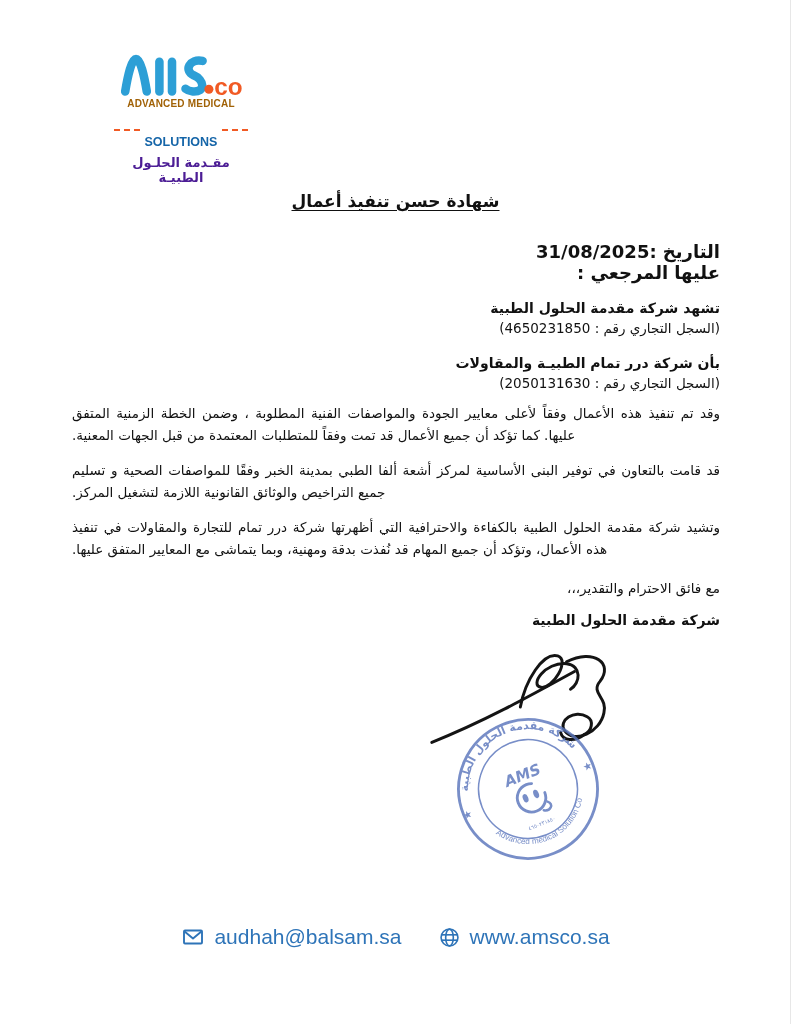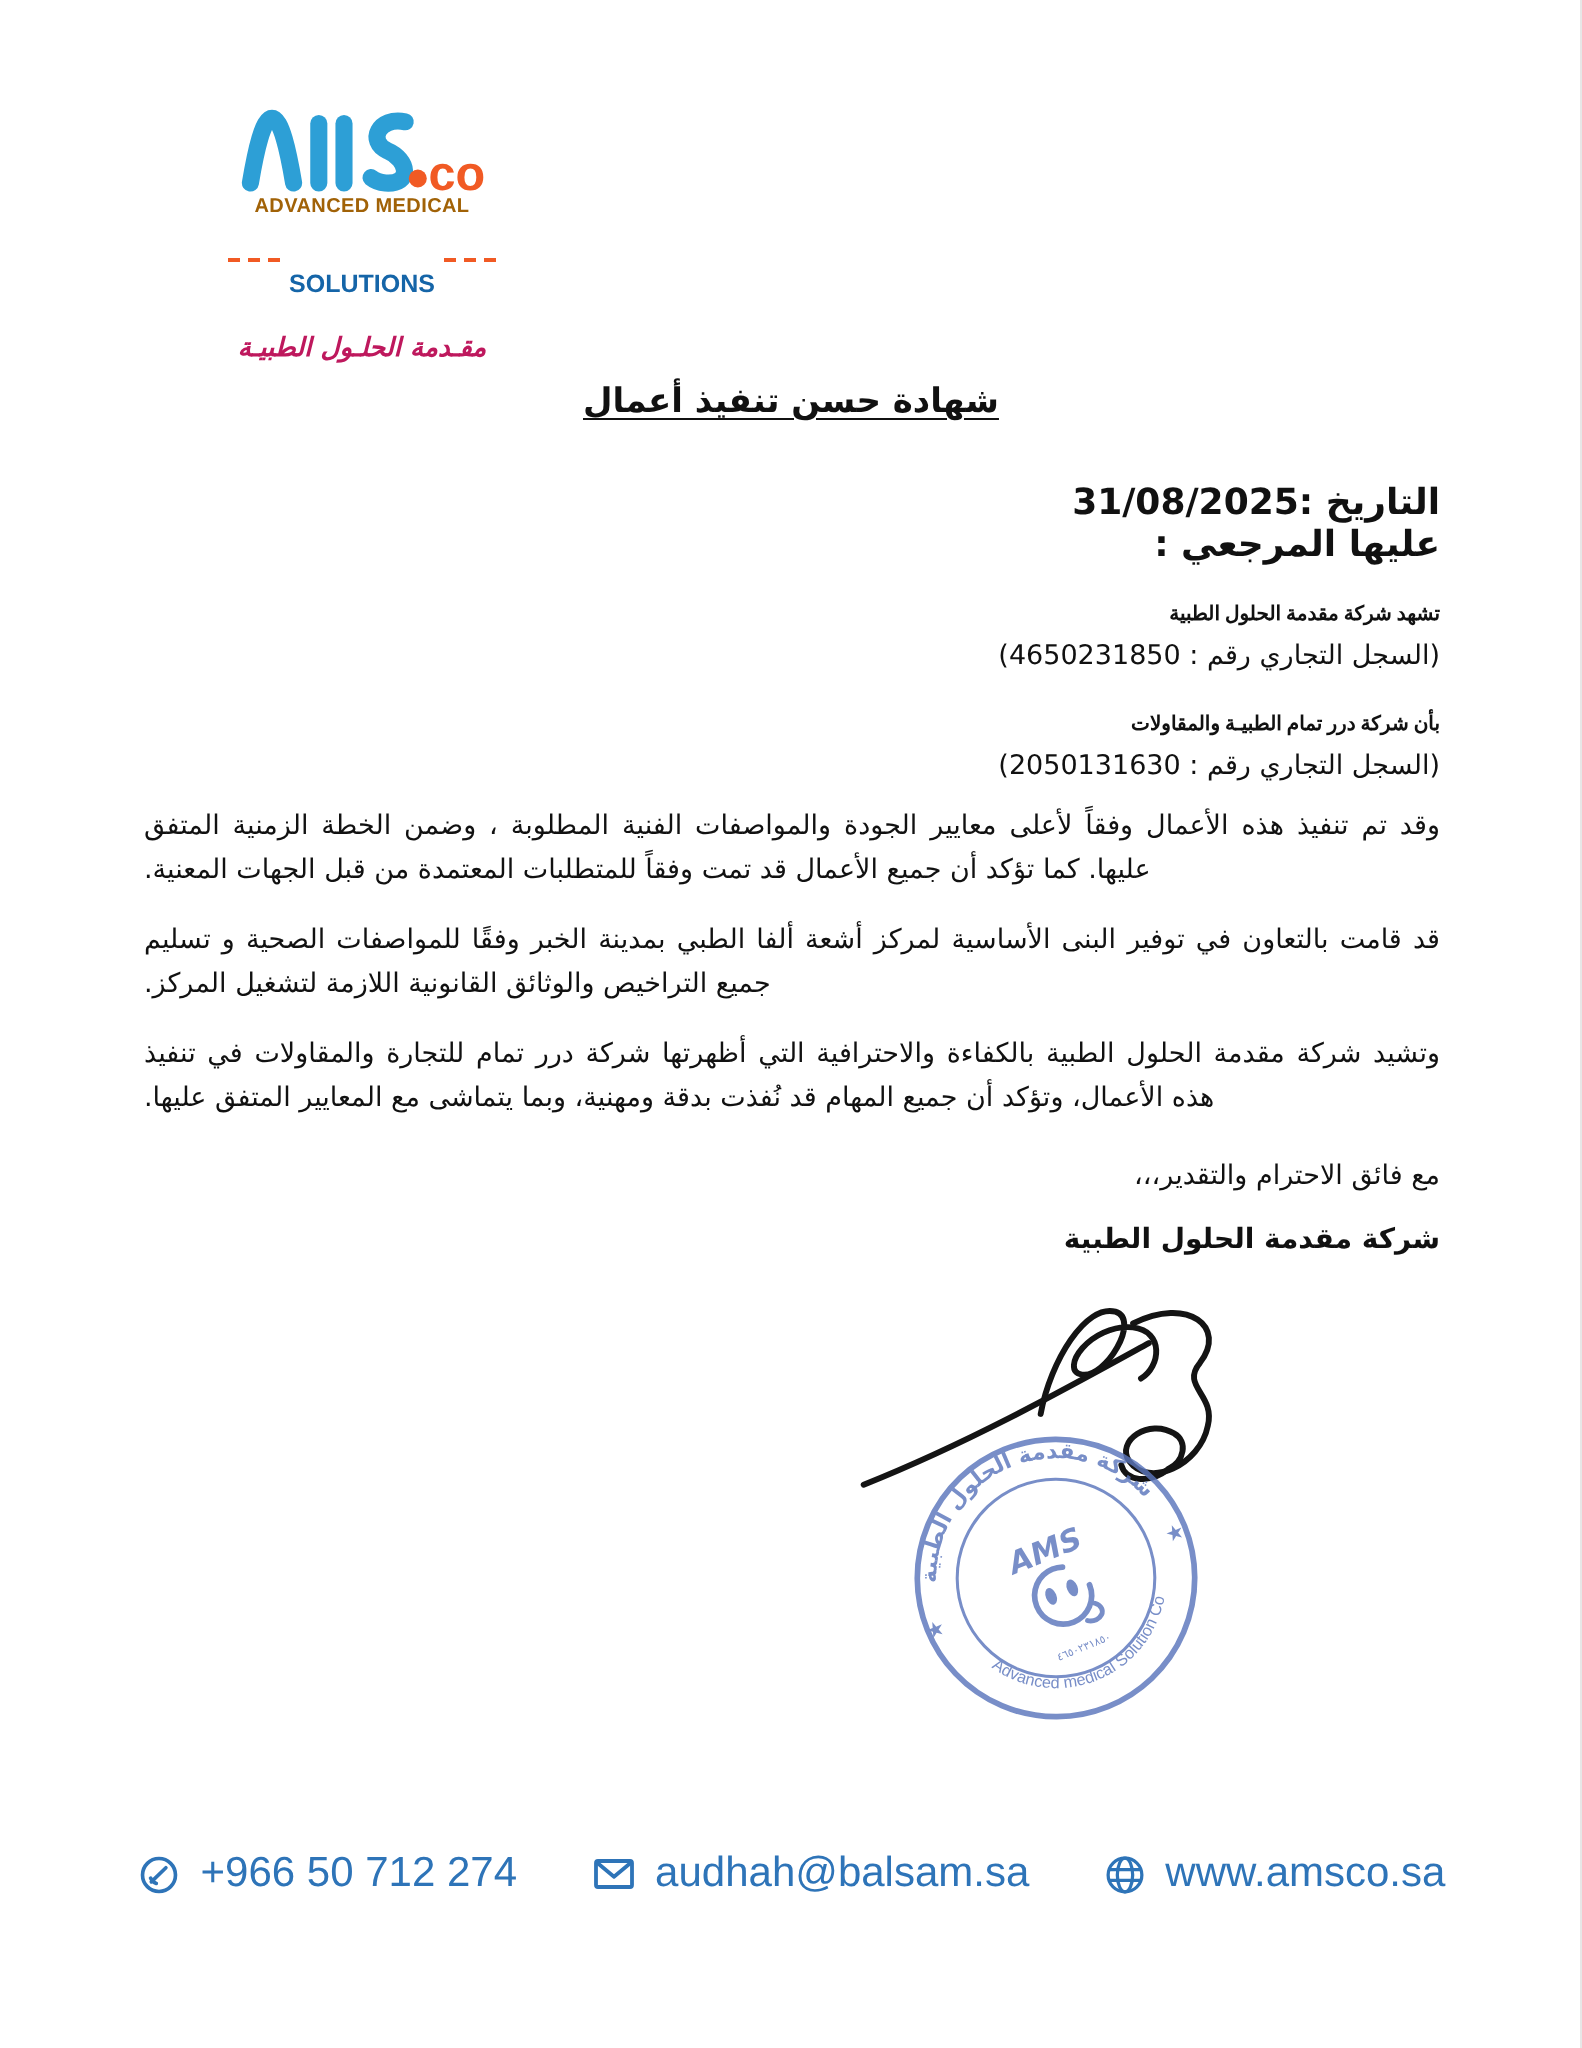--- a/index.html
+++ b/index.html
@@ -10,29 +10,29 @@
   .page-edge{position:absolute;top:0;bottom:0;right:0;width:1px;background:#e7e7e7;}
   
   .logo{position:absolute;left:114px;top:50px;width:134px;text-align:center;}
   .logo-mark{display:block;margin:0 auto;}
   .logo-line1{font-size:10px;font-weight:700;color:#a16207;letter-spacing:.2px;
     font-family:"Liberation Sans",sans-serif;margin-top:1px;white-space:nowrap;}
   .logo-line2{display:flex;align-items:center;justify-content:center;gap:5px;margin-top:2px;}
   .logo-line2 .txt{font-size:12.5px;font-weight:700;color:#1565A8;
     font-family:"Liberation Sans",sans-serif;margin-top:24px;}
   .dash{width:26px;height:0;border-top:2px dashed #F15A24;}
-  .logo-arabic{font-size:13px;font-weight:700;color:#be185d;margin-top:18px;direction:rtl;font-style:italic;}
+  .logo-arabic{font-size:13px;font-weight:700;color:#4c1d95;margin-top:6px;direction:rtl;}
   
   .doc-title{position:absolute;top:191px;left:0;right:0;text-align:center;direction:rtl;
     font-size:17px;font-weight:700;text-decoration:underline;text-underline-offset:3px;}
   .meta{position:absolute;top:241px;right:71px;direction:rtl;text-align:right;
     font-weight:700;font-size:18px;line-height:21px;}
   .attest{position:absolute;top:298px;right:71px;direction:rtl;text-align:right;
     font-size:13.5px;line-height:20px;}
-  .attest .b{font-weight:700;font-size:10px;font-family:Liberation Serif, serif;}
+  .attest .b{font-weight:700;font-size:14px;}
   .attest .gap{margin-top:15px;}
   .paras{position:absolute;top:403px;left:72px;right:71px;direction:rtl;
     font-size:13.5px;line-height:21.5px;}
   .paras p{margin:0 0 14px 0;text-align:justify;text-align-last:left;}
   .regards{position:absolute;top:580px;right:71px;direction:rtl;font-size:13.5px;}
   .company-sig{position:absolute;top:612px;right:71px;direction:rtl;
     font-size:14px;font-weight:700;}
   
   .signature{position:absolute;left:426px;top:646px;}
   .stamp{position:absolute;left:452px;top:713px;width:152px;height:152px;
@@ -123,30 +123,20 @@
     <circle cx="80" cy="90" r="15" fill="none" stroke="#5B76BC" stroke-width="3" stroke-dasharray="76 18" stroke-linecap="round"></circle>
     <ellipse cx="74" cy="88" rx="2.8" ry="4.6" fill="#5B76BC"></ellipse>
     <ellipse cx="86" cy="88" rx="2.8" ry="4.6" fill="#5B76BC"></ellipse>
     <path d="M94,100 C100,105 93,111 87,107" fill="none" stroke="#5B76BC" stroke-width="2.6" stroke-linecap="round"></path>
   </g>
   <text x="80" y="121" text-anchor="middle" font-size="5.6" letter-spacing="1.5" fill="#5B76BC">٤٦٥٠٢٣١٨٥٠</text>
 </svg>
 
 <div class="footer">
   <div class="item">
-    <svg width="23" height="23" viewBox="0 0 24 24">
-      <g fill="none" stroke="#2E74B8" stroke-width="1.9" stroke-linecap="round">
-        <circle cx="12" cy="12" r="8.6"></circle>
-        <path d="M8,15.6 L15.6,8.2"></path>
-        <path d="M7.6,13.6 C8.2,15 9.4,16 10.6,16.4"></path>
-      </g>
-    </svg>
-    <span>+966 50 712 274</span>
-  </div>
-  <div class="item">
     <svg width="24" height="24" viewBox="0 0 24 24">
       <g fill="none" stroke="#2E74B8" stroke-width="1.9" stroke-linejoin="round">
         <rect x="3" y="5.5" width="18" height="13" rx="1"></rect>
         <path d="M3.6,6.4 L12,13.4 L20.4,6.4"></path>
       </g>
     </svg>
     <span>audhah@balsam.sa</span>
   </div>
   <div class="item">
     <svg width="23" height="23" viewBox="0 0 24 24">

